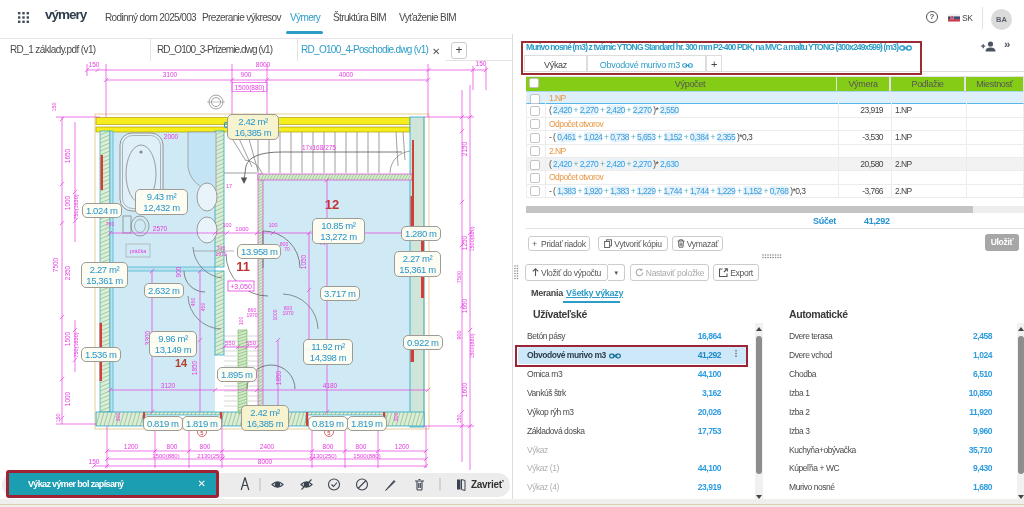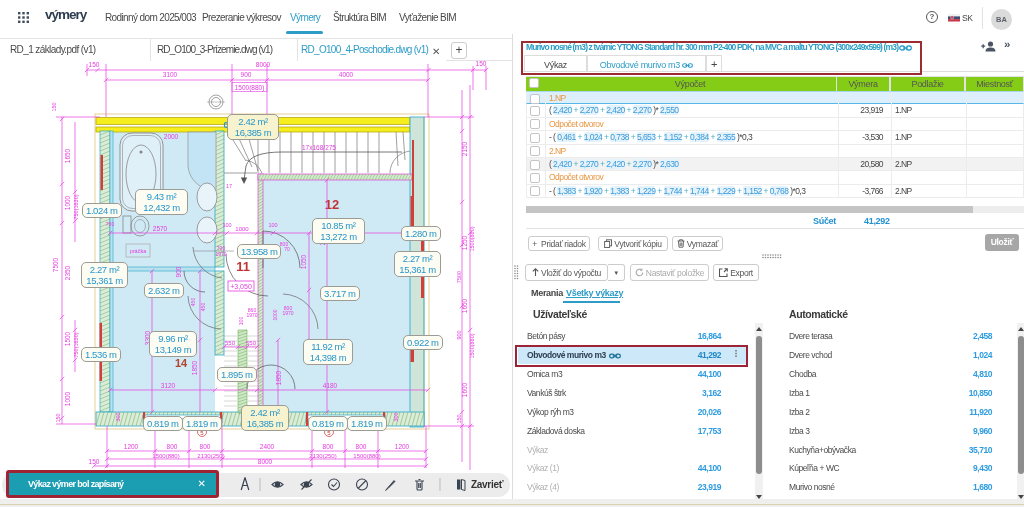--- a/index.html
+++ b/index.html
@@ -1059,21 +1059,21 @@
     <div style="position:absolute; left:2px; top:310.5px; width:233px; height:22.5px; border:2.5px solid #9c2436; z-index:3;"></div>
     <div class="listrow" style="left:14px; top:334.9px; width:194px;">Ornica m3<span class="val">44,100</span></div>
     <div class="listrow" style="left:14px; top:353.8px; width:194px;">Vankúš štrk<span class="val">3,162</span></div>
     <div class="listrow" style="left:14px; top:372.7px; width:194px;">Výkop rýh m3<span class="val">20,026</span></div>
     <div class="listrow" style="left:14px; top:391.6px; width:194px;">Základová doska<span class="val">17,753</span></div>
     <div class="listrow grey" style="left:14px; top:410.5px; width:194px;">Výkaz</div>
     <div class="listrow grey" style="left:14px; top:429.4px; width:194px;">Výkaz (1)<span class="val">44,100</span></div>
     <div class="listrow grey" style="left:14px; top:448.3px; width:194px;">Výkaz (4)<span class="val">23,919</span></div>
     <div class="listrow" style="left:276px; top:297.1px; width:203px;">Dvere terasa<span class="val">2,458</span></div>
     <div class="listrow" style="left:276px; top:316.0px; width:203px;">Dvere vchod<span class="val">1,024</span></div>
-    <div class="listrow" style="left:276px; top:334.9px; width:203px;">Chodba<span class="val">4,810</span></div>
+    <div class="listrow" style="left:276px; top:334.9px; width:203px;">Chodba<span class="val">6,510</span></div>
     <div class="listrow" style="left:276px; top:353.8px; width:203px;">Izba 1<span class="val">10,850</span></div>
     <div class="listrow" style="left:276px; top:372.7px; width:203px;">Izba 2<span class="val">11,920</span></div>
     <div class="listrow" style="left:276px; top:391.6px; width:203px;">Izba 3<span class="val">9,960</span></div>
     <div class="listrow" style="left:276px; top:410.5px; width:203px;">Kuchyňa+obývačka<span class="val">35,710</span></div>
     <div class="listrow" style="left:276px; top:429.4px; width:203px;">Kúpeľňa + WC<span class="val">9,430</span></div>
     <div class="listrow" style="left:276px; top:448.3px; width:203px;">Murivo nosné<span class="val">1,680</span></div>
 
     <div class="sbar" style="left:241.5px; top:289px; height:184px;"></div>
     <div class="sthumb" style="left:242.5px; top:302px; height:138px; width:6px; background:#8d8d8d;"></div>
     <div class="sarrow" style="left:242.5px; top:293px; border-left:3px solid transparent; border-right:3px solid transparent; border-bottom:4.5px solid #444;"></div>

